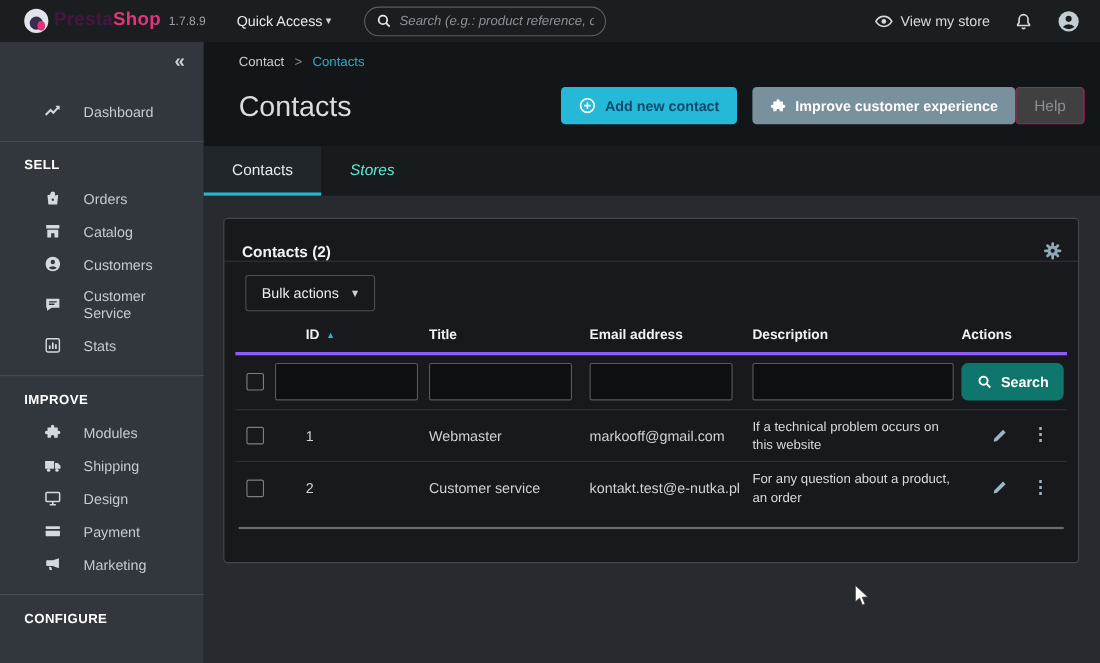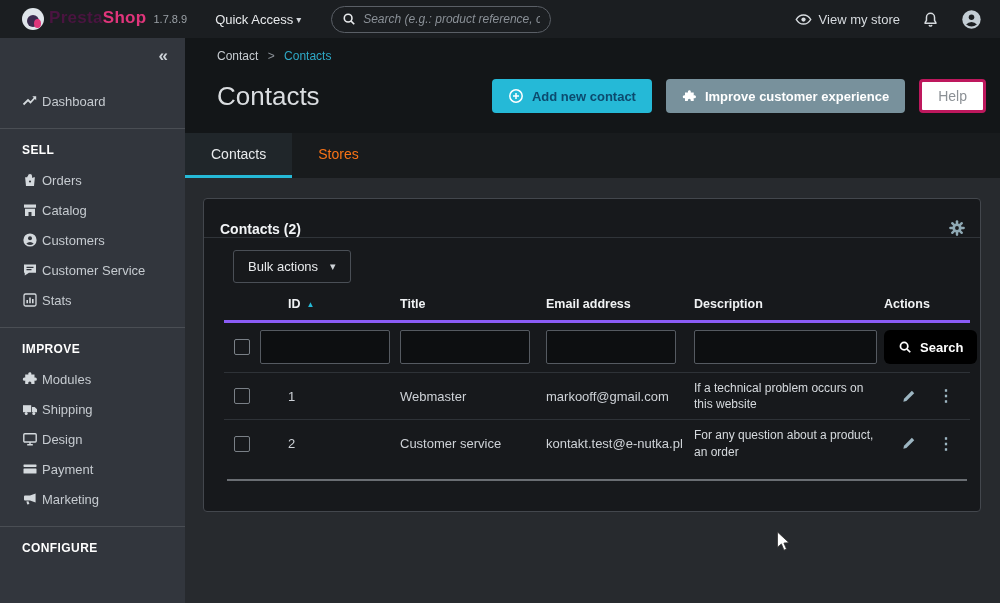--- a/index.html
+++ b/index.html
@@ -24,75 +24,75 @@
                        font-style:italic; font-size:12px; font-family:"Liberation Sans", sans-serif; }
   .search-pill input::placeholder { color:#8a9097; }
   .topbar-right { margin-left:auto; display:flex; align-items:center; gap:22px; margin-right:18px; }
   .view-store { display:flex; align-items:center; gap:7px; font-size:13px; color:#d6dade; cursor:pointer; }
   .icon { display:inline-flex; align-items:center; justify-content:center; }
 
   
   .sidebar { position:absolute; top:38px; left:0; width:185px; height:565px; background:#32363d; z-index:20; }
   .collapse-row { text-align:right; padding:8px 18px 2px 0; }
   .collapse-btn { color:#cfd4d9; font-size:17px; font-weight:bold; cursor:pointer; letter-spacing:-1px; }
-  .nav-item { display:flex; align-items:center; gap:4px; padding:7px 10px 7px 22px; cursor:pointer; }
+  .nav-item { display:flex; align-items:center; gap:20px; padding:7px 10px 7px 40px; cursor:pointer; }
   .nav-ic { width:16px; height:16px; color:#d4d9dd; flex:0 0 16px; }
   .nav-ic svg { width:16px; height:16px; display:block; }
   .nav-label { font-size:13px; color:#c6cbd0; }
   .nav-section-header { font-size:12px; font-weight:bold; color:#ffffff; letter-spacing:.4px; padding:12px 0 8px 22px; }
   .nav-divider { border:none; border-top:1px solid #4a4e54; margin:12px 0 2px 0; }
   .nav-first { margin-top:18px; }
 
   
   .main { position:absolute; top:38px; left:185px; width:815px; height:565px; display:flex; flex-direction:column; }
   .page-head { background:#131618; padding:0 0 0 0; }
   .breadcrumb { font-size:12px; padding:11px 0 0 32px; color:#c7ccd1; }
   .breadcrumb .sep { color:#8a9097; margin:0 6px; }
   .breadcrumb .bc-current { color:#2fa9c7; cursor:pointer; }
   .title-row { display:flex; align-items:center; padding:16px 14px 20px 32px; }
   .page-title { font-size:26px; font-weight:400; color:#dadde0; flex:1; }
   .btn { border:none; border-radius:4px; height:34px; display:inline-flex; align-items:center; gap:8px;
          font-family:"Liberation Sans", sans-serif; font-size:13px; font-weight:bold; cursor:pointer; padding:0 16px; }
   .btn-add { background:#25b9d7; color:#0c4a6e; }
   .btn-improve { background:#78919c; color:#ffffff; margin-left:14px; }
-  .btn-help { background:#ffffff; color:#8b9095; border:3px solid #be185d; margin-left:14px; font-weight:normal; font-size:14px; }
+  .btn-help { background:#404040; color:#8b9095; border:1px solid #be185d; margin-left:0; font-weight:normal; font-size:14px; }
 
   
   .tabs { background:#181b1d; display:flex; height:45px; }
   .tab { padding:0 26px; line-height:42px; font-size:14px; cursor:pointer; }
   .tab.active { background:#20262a; color:#e8eaec; border-bottom:3px solid #25b9d7; }
-  .tab.inactive { color:#f97316; }
+  .tab.inactive { color:#5eead4;font-style:italic; }
 
   
   .content { flex:1; background:#272a2e; padding:20px 19px 0 18px; }
   .panel { background:#17191c; border:1px solid #43474d; border-radius:4px; }
   .panel-header { display:flex; align-items:flex-end; height:39px; padding:0 14px 0 16px; border-bottom:1px solid #303439; }
   .panel-title { font-size:14px; font-weight:bold; color:#f2f4f6; flex:1; }
   .gear { color:#8fa9b4; cursor:pointer; }
-  .panel-body { padding:12px 10px 0 10px;margin-left:10px; }
+  .panel-body { padding:12px 10px 0 10px; }
   .bulk-btn { background:transparent; border:1px solid #4a4f56; border-radius:3px; color:#e8eaec;
               height:33px; padding:0 14px; font-size:13px; display:inline-flex; align-items:center; gap:12px;
               font-family:"Liberation Sans", sans-serif; cursor:pointer; margin-left:9px; }
   .bulk-btn .caret { font-size:11px; color:#cfd3d8; }
 
   .grid-row { display:grid; grid-template-columns:36px 140px 146px 148px 190px 1fr; align-items:center; }
   .thead { margin-top:14px; padding-bottom:9px; border-bottom:3px solid #8b5cf6; }
   .th { font-size:12.5px; font-weight:bold; color:#f0f2f4; }
   .th-id { padding-left:28px; display:flex; align-items:center; gap:6px; cursor:pointer; }
   .sort-caret { color:#25b9d7; font-size:8px; }
   .th-actions { text-align:left; padding-right:14px; }
 
   .filter-row { padding:7px 0 8px 0; }
   .cell-check { display:flex; justify-content:center; }
   .checkbox { width:16px; height:16px; border:1px solid #7a8087; border-radius:2px; background:transparent; cursor:pointer; }
   .filter-input { width:130px; height:34px; background:#0d0f11; border:1px solid #555a61; border-radius:2px;
                   color:#d6dade; font-size:13px; padding:0 8px; outline:none; font-family:"Liberation Sans", sans-serif; }
   .filter-input.wide { width:183px; }
   .cell-actions { text-align:right; padding-right:4px; }
-  .btn-search { background:#000000; color:#fff; border:none; border-radius:6px; height:34px; padding:0 14px;
+  .btn-search { background:#0f766e; color:#fff; border:none; border-radius:6px; height:34px; padding:0 14px;
                 font-size:13px; font-weight:bold; display:inline-flex; align-items:center; gap:8px;
                 font-family:"Liberation Sans", sans-serif; cursor:pointer;text-align:center; }
 
   .data-row { border-top:1px solid #2e3237; min-height:47px; }
   .cell { font-size:13px; color:#ced2d7; }
   .cell-id { padding-left:28px; }
   .cell-desc { font-size:12px; line-height:1.35; color:#d6dade; padding:7px 8px 7px 0; }
   .row-actions { display:flex; justify-content:flex-end; align-items:center; gap:22px; padding-right:16px; }
   .action-ic { color:#9db6c2; cursor:pointer; }
   .dots { font-size:16px; font-weight:bold; color:#9db6c2; cursor:pointer; line-height:1; }

